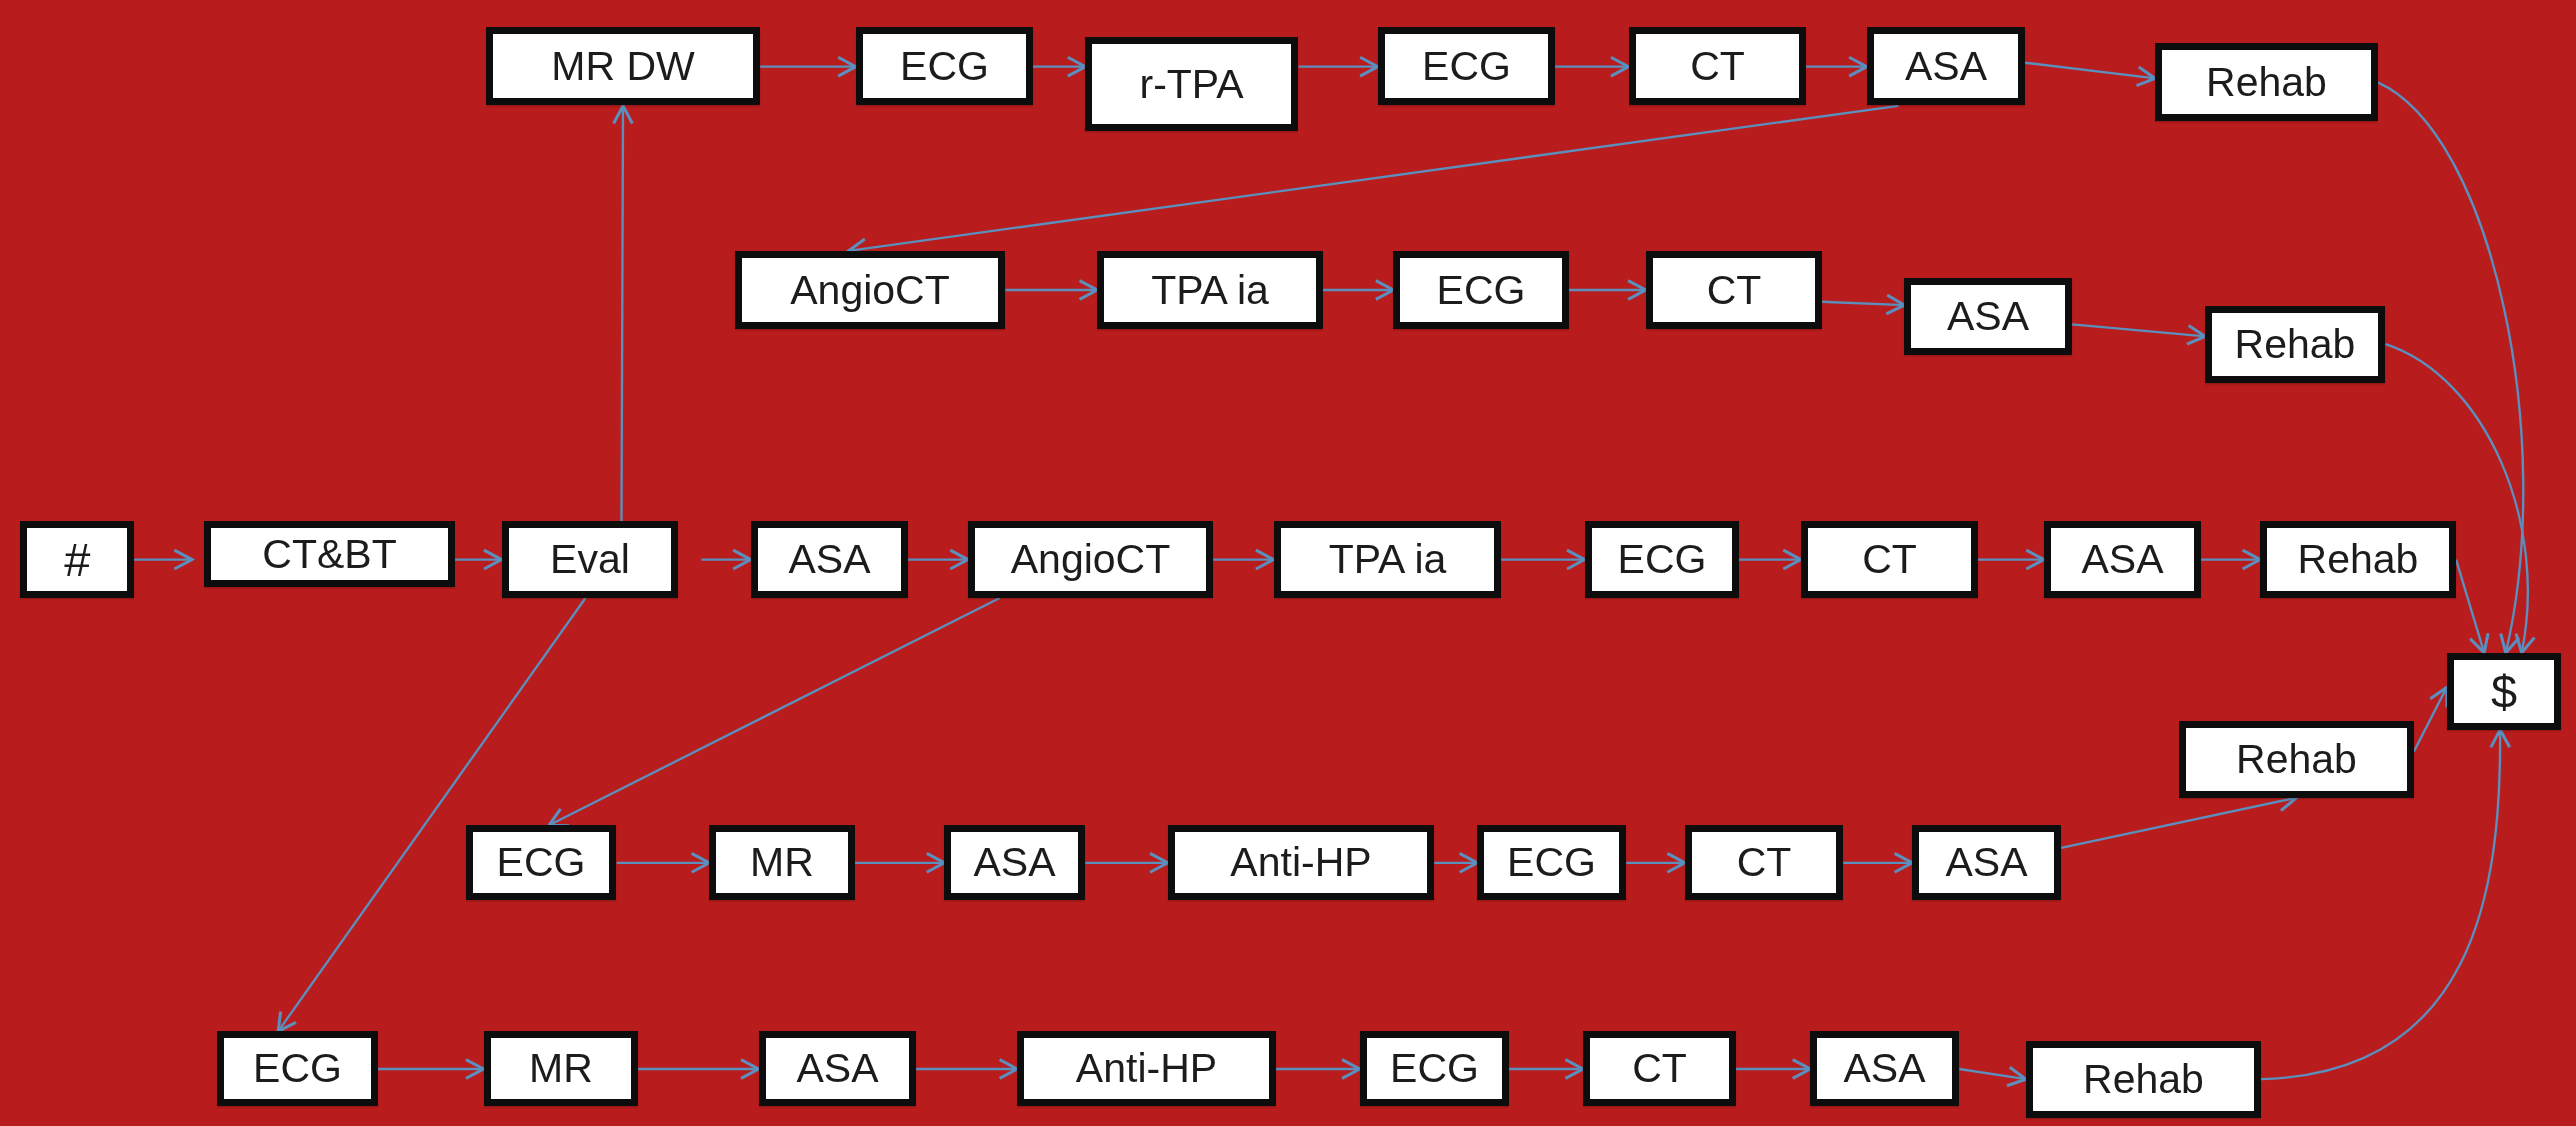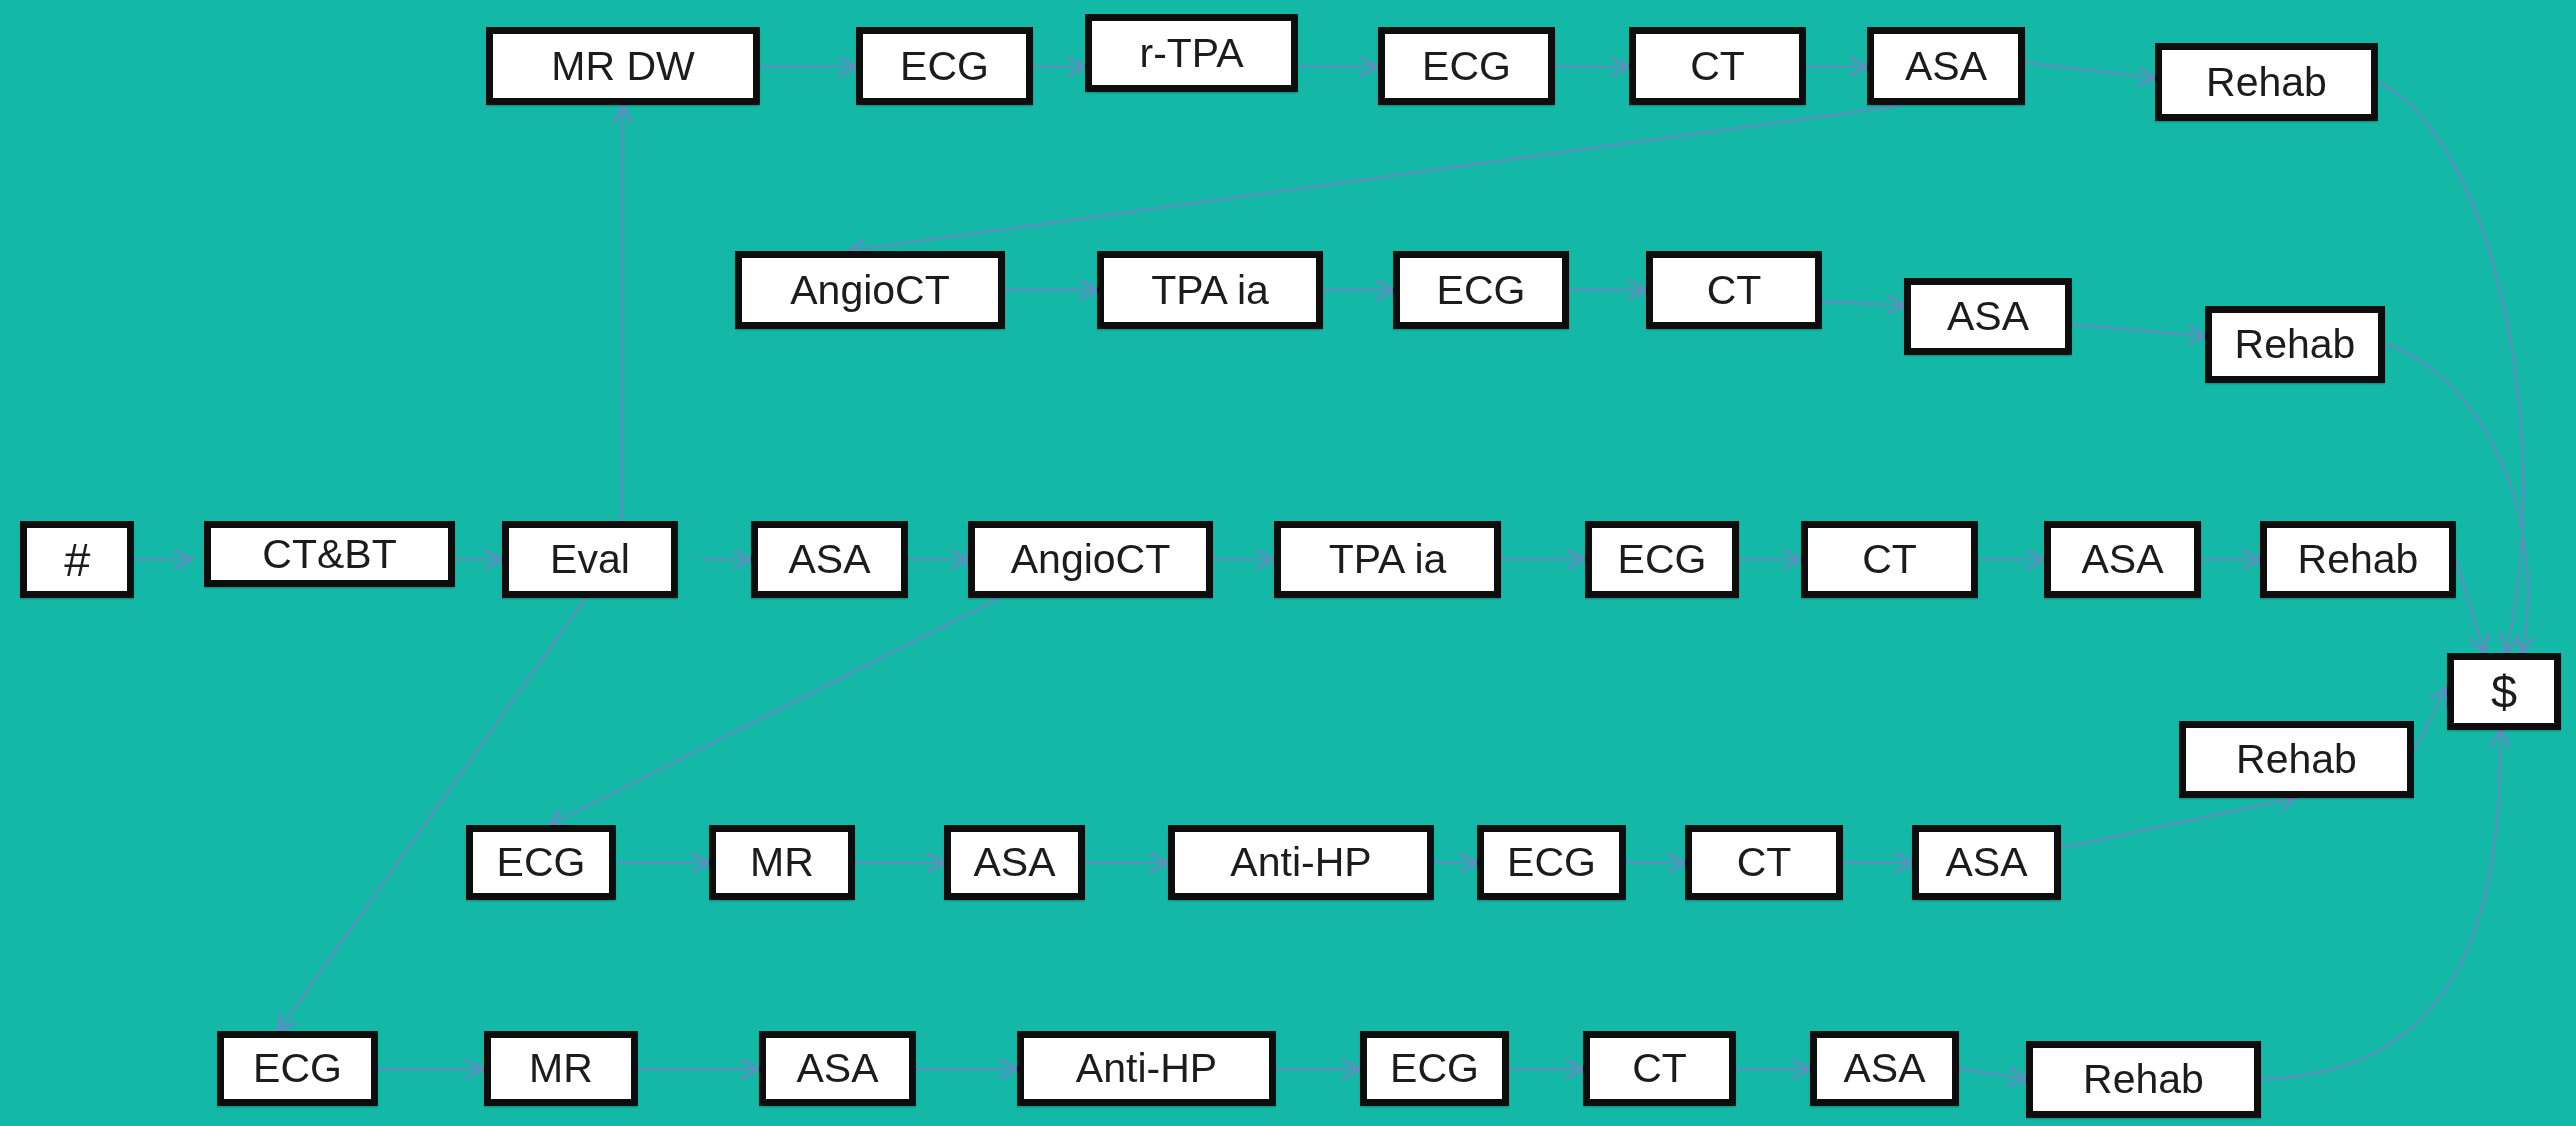--- a/index.html
+++ b/index.html
@@ -4,21 +4,21 @@
 <style>
   html, body {
     margin: 0;
     padding: 0;
     background: #ffffff;
   }
   #canvas {
     position: relative;
     width: 2576px;
     height: 1127px;
-    background: #14b8a6;
+    background: #b91c1c;
     overflow: hidden;
     font-family: "Liberation Sans", sans-serif;
   }
   #edges {
     position: absolute;
     left: 0;
     top: 0;
     pointer-events: none;
   }
   .node {
@@ -85,21 +85,21 @@
       <path d="M2422.4,135 L1082.9,320" fill="none" stroke="#5b8fbe" stroke-width="3" marker-end="url(#arrowhead)"></path>
       <path d="M747.1,763 L354.9,1316" fill="none" stroke="#5b8fbe" stroke-width="3" marker-end="url(#arrowhead)"></path>
       <path d="M1275.69,763 L700.6,1053" fill="none" stroke="#5b8fbe" stroke-width="3" marker-end="url(#arrowhead)"></path>
       <path d="M3034,105 C3180,170 3262,560 3197.4,833" fill="none" stroke="#5b8fbe" stroke-width="3" marker-end="url(#arrowhead)"></path>
       <path d="M3044,439 C3170,480 3252,665 3217.7,833" fill="none" stroke="#5b8fbe" stroke-width="3" marker-end="url(#arrowhead)"></path>
       <path d="M3134,714 L3169.85,833" fill="none" stroke="#5b8fbe" stroke-width="3" marker-end="url(#arrowhead)"></path>
     </svg>
   <div id="nodes">
       <div class="node" style="left: 486px; top: 27.4px; width: 274px; height: 78px; background: rgb(255, 255, 255); border-color: rgb(13, 13, 13); color: rgb(28, 28, 28);">MR DW</div>
       <div class="node" style="left: 856px; top: 27.4px; width: 177px; height: 78px; background: rgb(255, 255, 255); border-color: rgb(13, 13, 13); color: rgb(28, 28, 28);">ECG</div>
-      <div class="node" style="left: 1085px; top: 14px; width: 213px; height: 78px; background: rgb(255, 255, 255); border-color: rgb(13, 13, 13); color: rgb(28, 28, 28);">r-TPA</div>
+      <div class="node" style="left: 1085px; top: 37px; width: 213px; height: 94px; background: rgb(255, 255, 255); border-color: rgb(13, 13, 13); color: rgb(28, 28, 28);">r-TPA</div>
       <div class="node" style="left: 1378px; top: 27.4px; width: 177px; height: 78px; background: rgb(255, 255, 255); border-color: rgb(13, 13, 13); color: rgb(28, 28, 28);">ECG</div>
       <div class="node" style="left: 1629px; top: 27.4px; width: 177px; height: 78px; background: rgb(255, 255, 255); border-color: rgb(13, 13, 13); color: rgb(28, 28, 28);">CT</div>
       <div class="node" style="left: 1867px; top: 27.4px; width: 158px; height: 78px; background: rgb(255, 255, 255); border-color: rgb(13, 13, 13); color: rgb(28, 28, 28);">ASA</div>
       <div class="node" style="left: 2155px; top: 43px; width: 223px; height: 78px; background: rgb(255, 255, 255); border-color: rgb(13, 13, 13); color: rgb(28, 28, 28);">Rehab</div>
       <div class="node" style="left: 735px; top: 251px; width: 270px; height: 78px; background: rgb(255, 255, 255); border-color: rgb(13, 13, 13); color: rgb(28, 28, 28);">AngioCT</div>
       <div class="node" style="left: 1097px; top: 251px; width: 226px; height: 78px; background: rgb(255, 255, 255); border-color: rgb(13, 13, 13); color: rgb(28, 28, 28);">TPA ia</div>
       <div class="node" style="left: 1393px; top: 251px; width: 176px; height: 78px; background: rgb(255, 255, 255); border-color: rgb(13, 13, 13); color: rgb(28, 28, 28);">ECG</div>
       <div class="node" style="left: 1646px; top: 251px; width: 176px; height: 78px; background: rgb(255, 255, 255); border-color: rgb(13, 13, 13); color: rgb(28, 28, 28);">CT</div>
       <div class="node" style="left: 1904px; top: 278px; width: 168px; height: 77px; background: rgb(255, 255, 255); border-color: rgb(13, 13, 13); color: rgb(28, 28, 28);">ASA</div>
       <div class="node" style="left: 2205px; top: 306px; width: 180px; height: 77px; background: rgb(255, 255, 255); border-color: rgb(13, 13, 13); color: rgb(28, 28, 28);">Rehab</div>

